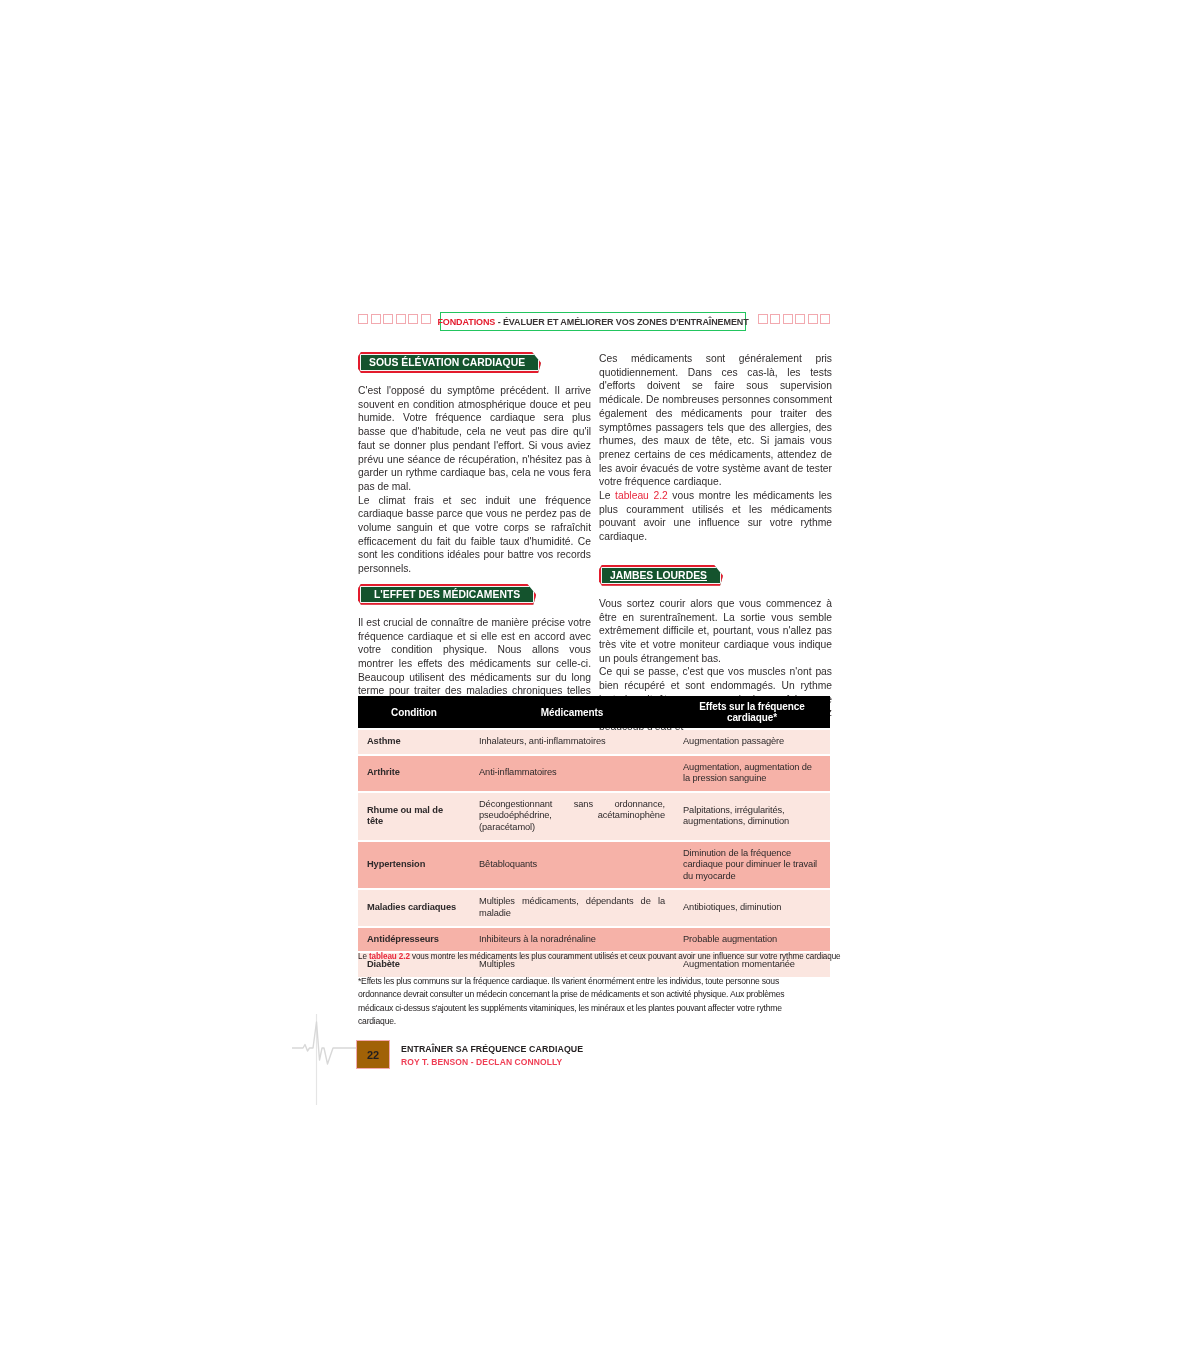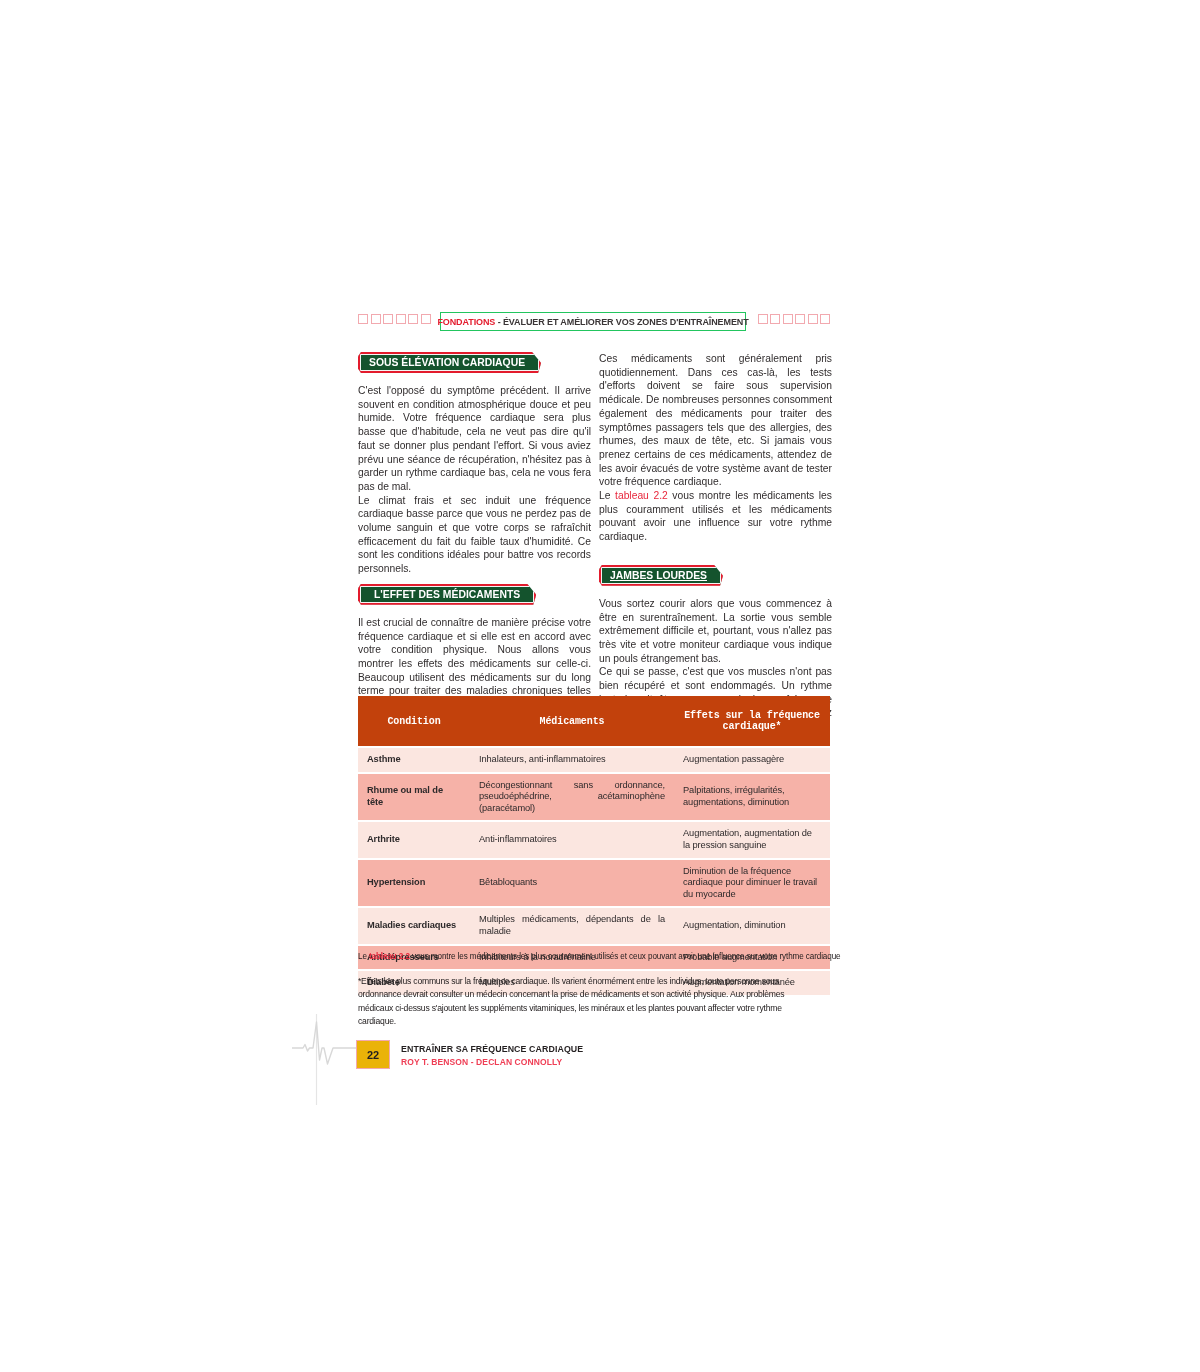--- a/index.html
+++ b/index.html
@@ -38,22 +38,22 @@
   }
   .badge--mid  { margin-top:8px;padding-left:16px; }
   .badge--mid2 { margin-top:21px;text-decoration:underline; }
 
   .ref { color:#e8273c; }
 
   
   .med-table-wrap { position:absolute; left:358px; top:694px; width:472px; }
   table.med { width:472px; border-collapse:separate; border-spacing:0 2px; table-layout:fixed; }
   table.med th {
-    background:#c2410c; color:#fff; font-weight:bold; font-size:10px;
-    padding:14px 8px; text-align:center; letter-spacing:-0.1px;font-family:Liberation Mono, monospace;
+    background:#000000; color:#fff; font-weight:bold; font-size:10px;
+    padding:5px 8px; text-align:center; letter-spacing:-0.1px;
   }
   table.med td {
     font-size:9.3px; line-height:11.6px; padding:6px 9px; vertical-align:middle;
     color:#2e2a2b; letter-spacing:-0.1px;
   }
   table.med td:nth-child(1) { font-weight:bold; }
   table.med td:nth-child(2) { text-align:justify; }
   table.med col.c1 { width:112px; }
   table.med col.c2 { width:204px; }
   table.med col.c3 { width:156px; }
@@ -69,21 +69,21 @@
   .caption .ref { font-weight:bold; }
   .footnote {
     position:absolute; left:358px; top:975px; width:430px;
     font-size:8.6px; line-height:13.4px; letter-spacing:-0.22px; color:#1f1b1c; text-align:left;
   }
 
   
   .ekg { position:absolute; left:278px; top:1012px; }
   .page-num {
     position:absolute; left:356px; top:1040px; width:34px; height:29px; box-sizing:border-box;
-    border:1px solid #f2a9af; background:#eab308; display:flex; align-items:center; justify-content:center;
+    border:1px solid #f2a9af; background:#a16207; display:flex; align-items:center; justify-content:center;
     font-weight:bold; font-size:11px; color:#231f20;
   }
   .footer-text { position:absolute; left:401px; top:1044px; }
   .footer-title { font-weight:bold; font-size:8.8px; letter-spacing:0.1px; color:#231f20; }
   .footer-authors { font-weight:bold; font-size:8.5px; letter-spacing:0.1px; color:#ef3e55; margin-top:2.5px; }
 </style>
 </head>
 <body>
 
 <div class="header-band">
@@ -138,38 +138,38 @@
           <th>Effets sur la fréquence cardiaque*</th>
         </tr>
     </thead>
     <tbody>
         <tr>
           <td>Asthme</td>
           <td>Inhalateurs, anti-inflammatoires</td>
           <td>Augmentation passagère</td>
         </tr>
         <tr>
+          <td>Arthrite</td>
+          <td>Anti-inflammatoires</td>
+          <td>Augmentation, augmentation de la pression sanguine</td>
+        </tr>
+        <tr>
           <td>Rhume ou mal de tête</td>
           <td>Décongestionnant sans ordonnance, pseudoéphédrine, acétaminophène (paracétamol)</td>
           <td>Palpitations, irrégularités, augmentations, diminution</td>
-        </tr>
-        <tr>
-          <td>Arthrite</td>
-          <td>Anti-inflammatoires</td>
-          <td>Augmentation, augmentation de la pression sanguine</td>
         </tr>
         <tr>
           <td>Hypertension</td>
           <td>Bêtabloquants</td>
           <td>Diminution de la fréquence cardiaque pour diminuer le travail du myocarde</td>
         </tr>
         <tr>
           <td>Maladies cardiaques</td>
           <td>Multiples médicaments, dépendants de la maladie</td>
-          <td>Augmentation, diminution</td>
+          <td>Antibiotiques, diminution</td>
         </tr>
         <tr>
           <td>Antidépresseurs</td>
           <td>Inhibiteurs à la noradrénaline</td>
           <td>Probable augmentation</td>
         </tr>
         <tr>
           <td>Diabète</td>
           <td>Multiples</td>
           <td>Augmentation momentanée</td>

